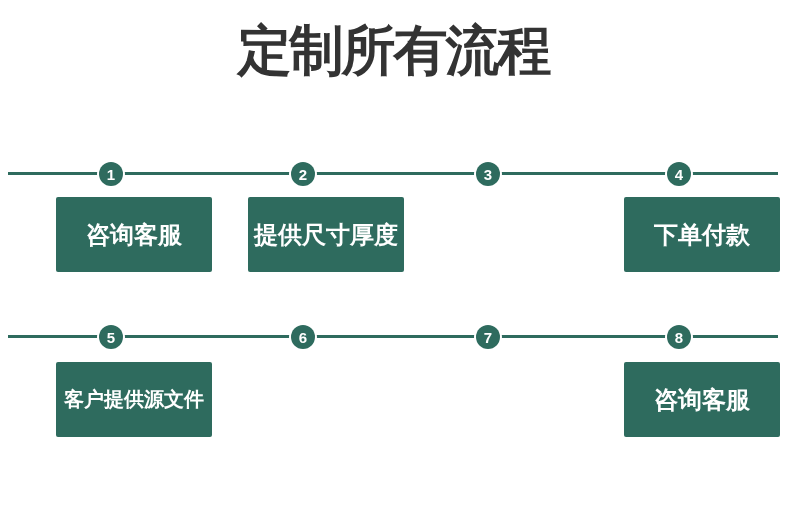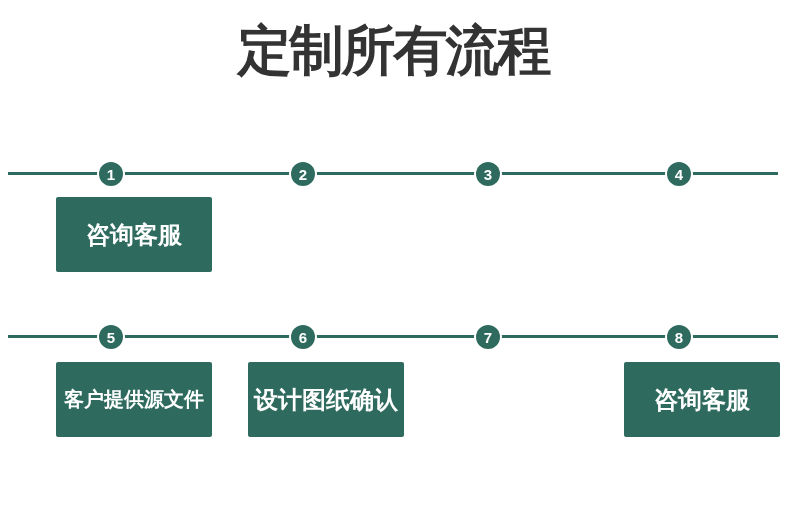--- a/index.html
+++ b/index.html
@@ -96,35 +96,36 @@
 
   <div class="hline r1"></div>
   <div class="hline r2"></div>
 
   <div class="step r1 c1">
     <div class="num">1</div>
     <div class="box">咨询客服</div>
   </div>
   <div class="step r1 c2">
     <div class="num">2</div>
+    <div class="box">提供尺寸厚度</div>
   </div>
   <div class="step r1 c3">
     <div class="num">3</div>
   </div>
   <div class="step r1 c4">
     <div class="num">4</div>
+    <div class="box">下单付款</div>
   </div>
 
   <div class="step r2 c1">
     <div class="num">5</div>
     <div class="box small">客户提供源文件</div>
   </div>
   <div class="step r2 c2">
     <div class="num">6</div>
-    <div class="box">设计图纸确认</div>
   </div>
   <div class="step r2 c3">
     <div class="num">7</div>
   </div>
   <div class="step r2 c4">
     <div class="num">8</div>
     <div class="box">咨询客服</div>
   </div>
 
 </div>

